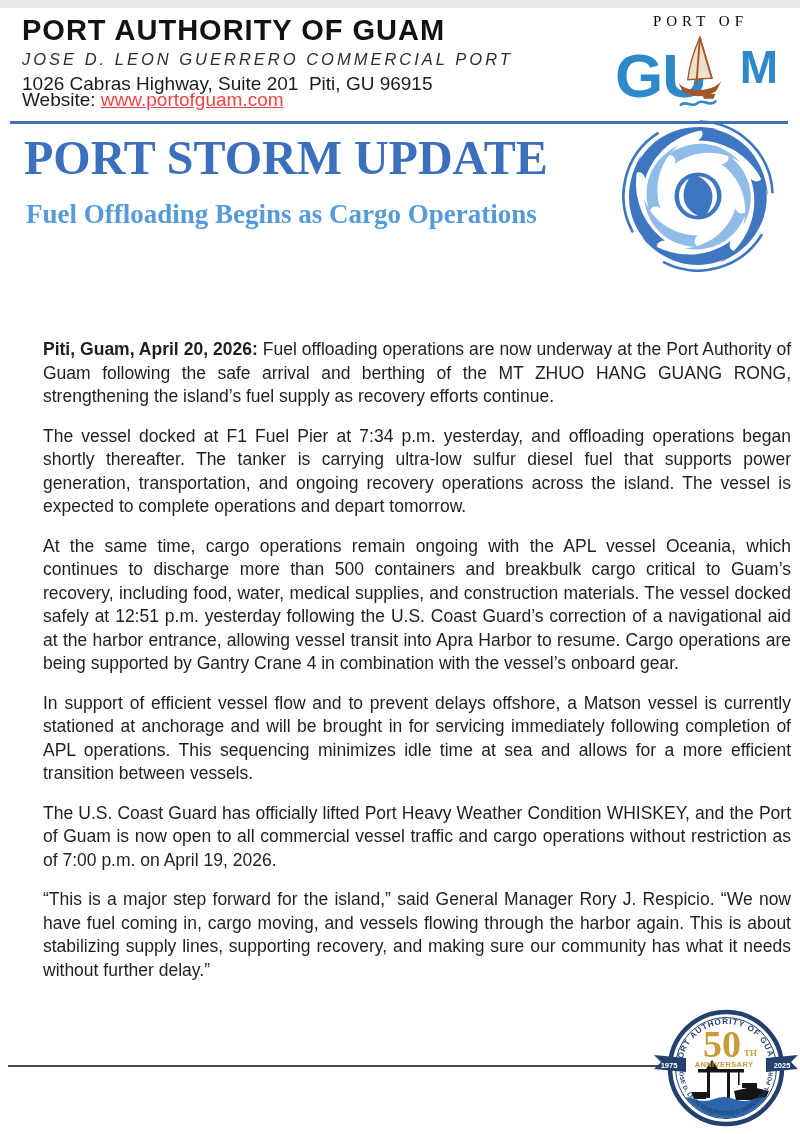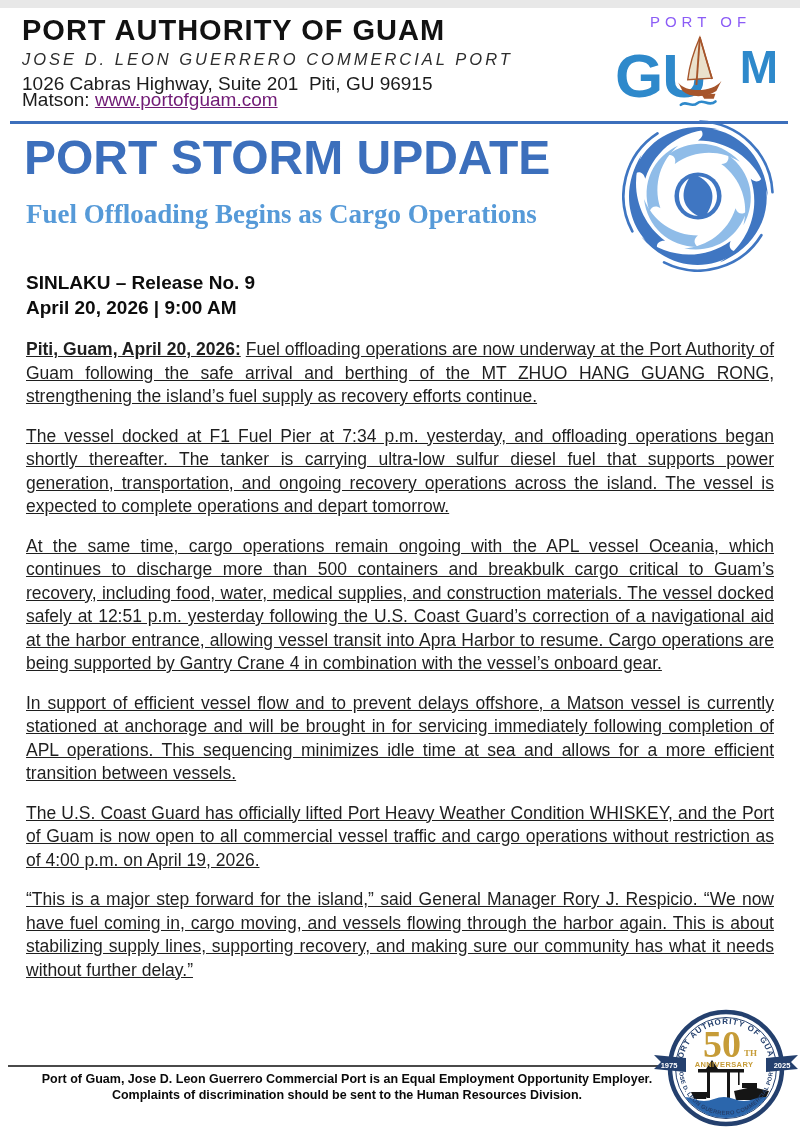--- a/index.html
+++ b/index.html
@@ -5,54 +5,54 @@
   html,body{margin:0;padding:0;background:#e8e8e8;}
   .page{
     position:relative;width:800px;height:1134px;margin:8px auto;background:#ffffff;
     font-family:"Liberation Sans",sans-serif;color:#1f1f1f;overflow:hidden;
   }
   
   .letterhead{position:absolute;left:22px;top:6px;}
   .org-name{font-size:29px;font-weight:bold;letter-spacing:1px;color:#121212;}
   .port-name{font-size:16.5px;font-style:italic;letter-spacing:3px;color:#2d2d2d;margin-top:3px;}
   .addr{font-size:19px;line-height:15.5px;margin-top:7px;color:#1c1c1c;}
-  .web-link{color:#701a75;text-decoration:underline;cursor:pointer;}
+  .web-link{color:#ef4444;text-decoration:underline;cursor:pointer;}
   
   .logo{position:absolute;left:612px;top:5px;width:172px;}
-  .logo-top{font-size:15px;letter-spacing:5px;color:#8b5cf6;text-align:center;padding-left:5px;font-weight:500;}
+  .logo-top{font-size:15px;letter-spacing:5px;color:#000000;text-align:center;padding-left:5px;font-weight:500;font-family:Liberation Serif, serif;}
   .logo-row{position:relative;height:80px;}
   .logo-gu{position:absolute;left:3px;top:10px;font-size:62px;font-weight:bold;color:#2E89CB;letter-spacing:-1px;}
   .logo-m{position:absolute;right:6px;top:10px;font-size:46px;font-weight:bold;color:#2E89CB;}
   .canoe{position:absolute;left:61px;top:4px;}
   
   .rule{position:absolute;left:10px;top:113px;width:778px;height:3px;background:#3C6FBC;}
   .storm{position:absolute;left:622px;top:112px;}
-  .banner-title{position:absolute;left:24px;top:122px;font-size:48px;font-weight:bold;color:#3C6FBC;line-height:1.15;}
+  .banner-title{position:absolute;left:24px;top:122px;font-size:48px;font-weight:bold;color:#3C6FBC;line-height:1.15;font-family:Liberation Serif, serif;}
   .banner-sub{position:absolute;left:26px;top:190px;font-size:27px;font-weight:bold;color:#569AD8;line-height:33px;font-family:Liberation Serif, serif;}
   .release{position:absolute;left:26px;top:262px;font-size:19px;font-weight:bold;color:#0d0d0d;line-height:25px;}
   
-  .bodycopy{position:absolute;left:26px;top:330px;width:748px;font-size:17.5px;line-height:23.5px;text-align:justify;color:#1f1f1f;text-decoration:underline;}
+  .bodycopy{position:absolute;left:43px;top:330px;width:748px;font-size:17.5px;line-height:23.5px;text-align:justify;color:#1f1f1f;}
   .bodycopy p{margin:0 0 16px 0;}
   .lead{font-weight:bold;margin-right:5px;}
   
   .footer-rule{position:absolute;left:8px;top:1057px;width:664px;height:2px;background:#4a4a4a;}
   .footer-text{position:absolute;left:40px;top:1063px;width:614px;text-align:center;font-size:12.5px;line-height:16px;color:#0a0a0a;font-weight:bold;}
   .seal{position:absolute;left:652px;top:999px;}
 </style>
 </head>
 <body>
 
 <div class="page">
 
   <header class="letterhead">
     <div class="org-name">PORT AUTHORITY OF GUAM</div>
     <div class="port-name">JOSE D. LEON GUERRERO COMMERCIAL PORT</div>
     <div class="addr">
       <div>1026 Cabras Highway, Suite 201&nbsp; Piti, GU 96915</div>
-      <div><span>Matson: </span><a href="#" class="web-link">www.portofguam.com</a></div>
+      <div><span>Website: </span><a href="#" class="web-link">www.portofguam.com</a></div>
     </div>
   </header>
 
   <div class="logo">
     <div class="logo-top">PORT OF</div>
     <div class="logo-row">
       <span class="logo-gu">GU</span>
       <svg class="canoe" width="52" height="76" viewBox="0 0 60 86">
         <path d="M31,3 C24,19 19,35 17,52 L45,50 C40,34 35,17 31,3 Z" fill="#EAE1CC" stroke="#A6552B" stroke-width="1.6"></path>
         <line x1="31" y1="3" x2="27" y2="58" stroke="#A6552B" stroke-width="2.2"></line>
@@ -97,39 +97,31 @@
       <path d="M100,74 C114,74 125,85 125,100 C125,110 120,118 112,123 C117,114 119,108 119,100 C119,89 111,79 100,74 Z"></path>
       <path d="M100,74 C114,74 125,85 125,100 C125,110 120,118 112,123 C117,114 119,108 119,100 C119,89 111,79 100,74 Z" transform="rotate(180 100 100)"></path>
     </g>
   </svg>
 
   <div class="banner-title">PORT STORM UPDATE</div>
   <div class="banner-sub">
     <div>Fuel Offloading Begins as Cargo Operations</div>
   </div>
 
-  <div class="release">
-    <div>SINLAKU – Release No. 9</div>
-    <div>April 20, 2026 | 9:00 AM</div>
-  </div>
 
   <main class="bodycopy">
     <p><span class="lead">Piti, Guam, April 20, 2026:</span><span>Fuel offloading operations are now underway at the Port Authority of Guam following the safe arrival and berthing of the MT ZHUO HANG GUANG RONG, strengthening the island’s fuel supply as recovery efforts continue.</span></p>
     <p>The vessel docked at F1 Fuel Pier at 7:34 p.m. yesterday, and offloading operations began shortly thereafter. The tanker is carrying ultra-low sulfur diesel fuel that supports power generation, transportation, and ongoing recovery operations across the island. The vessel is expected to complete operations and depart tomorrow.</p>
     <p>At the same time, cargo operations remain ongoing with the APL vessel Oceania, which continues to discharge more than 500 containers and breakbulk cargo critical to Guam’s recovery, including food, water, medical supplies, and construction materials. The vessel docked safely at 12:51 p.m. yesterday following the U.S. Coast Guard’s correction of a navigational aid at the harbor entrance, allowing vessel transit into Apra Harbor to resume. Cargo operations are being supported by Gantry Crane 4 in combination with the vessel’s onboard gear.</p>
     <p>In support of efficient vessel flow and to prevent delays offshore, a Matson vessel is currently stationed at anchorage and will be brought in for servicing immediately following completion of APL operations. This sequencing minimizes idle time at sea and allows for a more efficient transition between vessels.</p>
-    <p>The U.S. Coast Guard has officially lifted Port Heavy Weather Condition WHISKEY, and the Port of Guam is now open to all commercial vessel traffic and cargo operations without restriction as of 4:00 p.m. on April 19, 2026.</p>
+    <p>The U.S. Coast Guard has officially lifted Port Heavy Weather Condition WHISKEY, and the Port of Guam is now open to all commercial vessel traffic and cargo operations without restriction as of 7:00 p.m. on April 19, 2026.</p>
     <p>“This is a major step forward for the island,” said General Manager Rory J. Respicio. “We now have fuel coming in, cargo moving, and vessels flowing through the harbor again. This is about stabilizing supply lines, supporting recovery, and making sure our community has what it needs without further delay.”</p>
   </main>
 
   <div class="footer-rule"></div>
-  <div class="footer-text">
-    <div>Port of Guam, Jose D. Leon Guerrero Commercial Port is an Equal Employment Opportunity Employer.</div>
-    <div>Complaints of discrimination should be sent to the Human Resources Division.</div>
-  </div>
 
   <svg class="seal" width="148" height="128" viewBox="0 0 148 128">
     <defs>
       <clipPath id="sealClip">
           <circle cx="74" cy="61" r="50"></circle>
         </clipPath>
       <path id="sealArcTop" d="M30,61 A44,44 0 0 1 118,61"></path>
       <path id="sealArcBottom" d="M27,61 A47,47 0 0 0 121,61"></path>
     </defs>
     <circle cx="74" cy="61" r="56" fill="#ffffff" stroke="#24406E" stroke-width="4.5"></circle>

